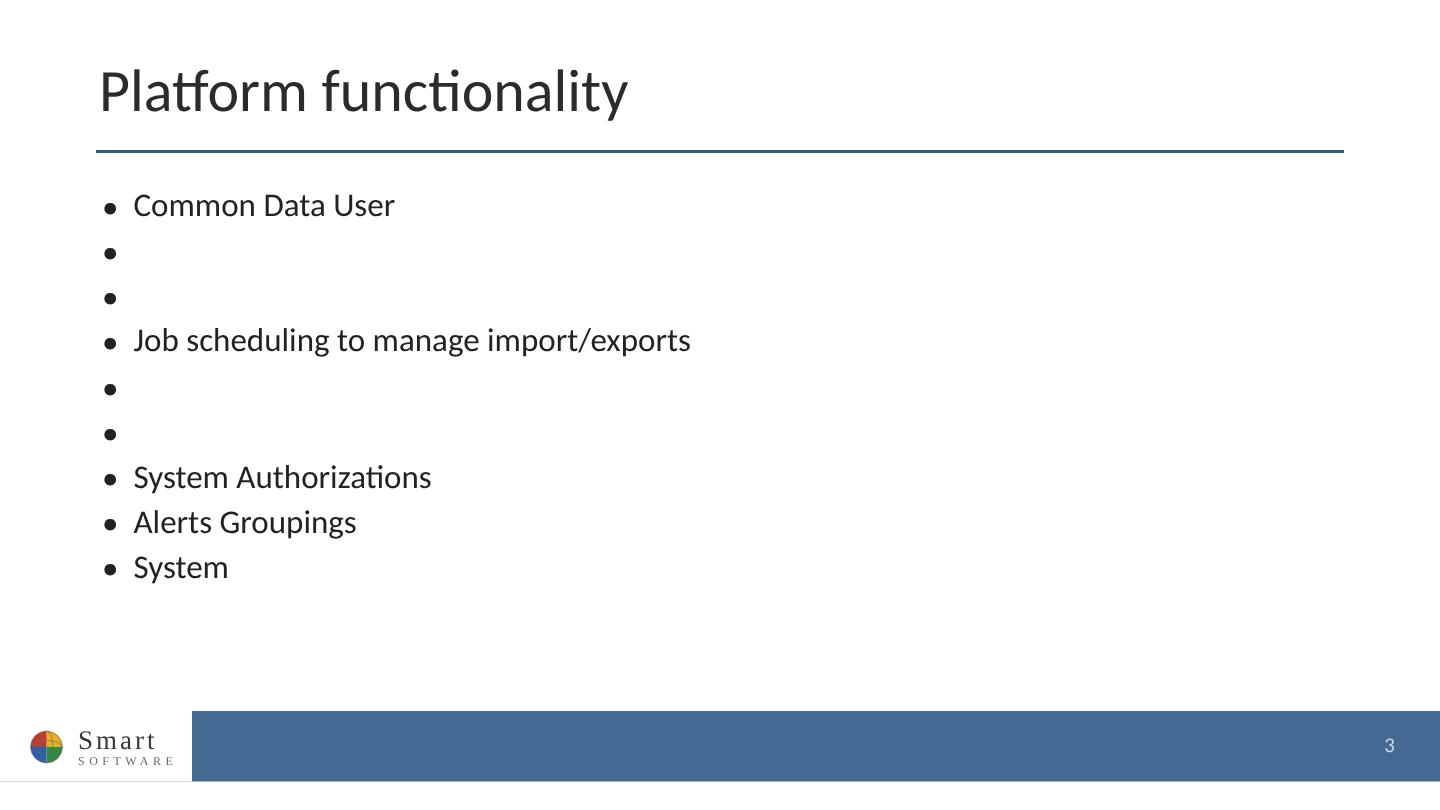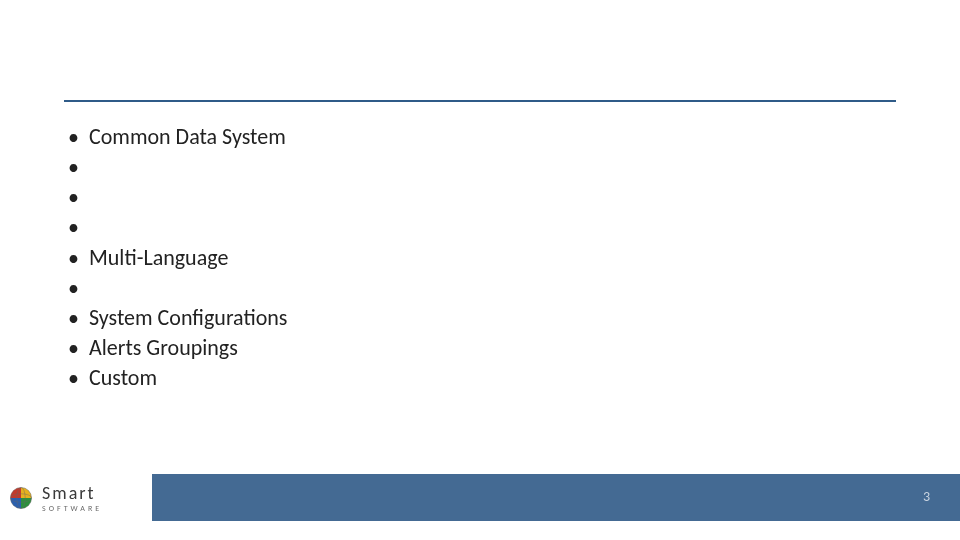--- a/index.html
+++ b/index.html
@@ -61,27 +61,28 @@
     left: 0;
     right: 0;
     bottom: 19px;
     height: 47px;
     background: #446a93;
   }
   .footer-white {
     position: absolute;
     left: 0;
     bottom: 19px;
-    width: 152px;
+    width: 128px;
     height: 47px;
     background: #ffffff;
     display: flex;
     align-items: center;
-    padding-left: 8px;
+    padding-left: 18px;
     box-sizing: border-box;
+    font-family: Liberation Serif, serif;
   }
   .logo-wrap {
     display: flex;
     align-items: center;
     gap: 8px;
   }
   .logo-mark {
     width: 26px;
     height: 26px;
   }
@@ -109,55 +110,56 @@
     bottom: 35px;
     font-size: 14px;
     color: #c9d4e1;
   }
 </style>
 </head>
 <body>
 
 <div class="slide">
 
+  <div class="title">Platform functionality</div>
 
   <div class="rule"></div>
 
   <div class="bullets">
     <div class="row">
       <span class="dot">•</span>
-      <span>Common Data System</span>
+      <span>Common Data User</span>
     </div>
     <div class="row">
       <span class="dot">•</span>
     </div>
     <div class="row">
       <span class="dot">•</span>
     </div>
     <div class="row">
       <span class="dot">•</span>
-    </div>
-    <div class="row">
-      <span class="dot">•</span>
-      <span>Multi-Language</span>
+      <span>Job scheduling to manage import/exports</span>
     </div>
     <div class="row">
       <span class="dot">•</span>
     </div>
     <div class="row">
       <span class="dot">•</span>
-      <span>System Configurations</span>
+    </div>
+    <div class="row">
+      <span class="dot">•</span>
+      <span>System Authorizations</span>
     </div>
     <div class="row">
       <span class="dot">•</span>
       <span>Alerts Groupings</span>
     </div>
     <div class="row">
       <span class="dot">•</span>
-      <span>Custom</span>
+      <span>System</span>
     </div>
   </div>
 
   <div class="footer-bar"></div>
 
   <div class="footer-white">
     <div class="logo-wrap">
       <svg class="logo-mark" viewBox="0 0 32 32">
         <defs>
           <clipPath id="c">

